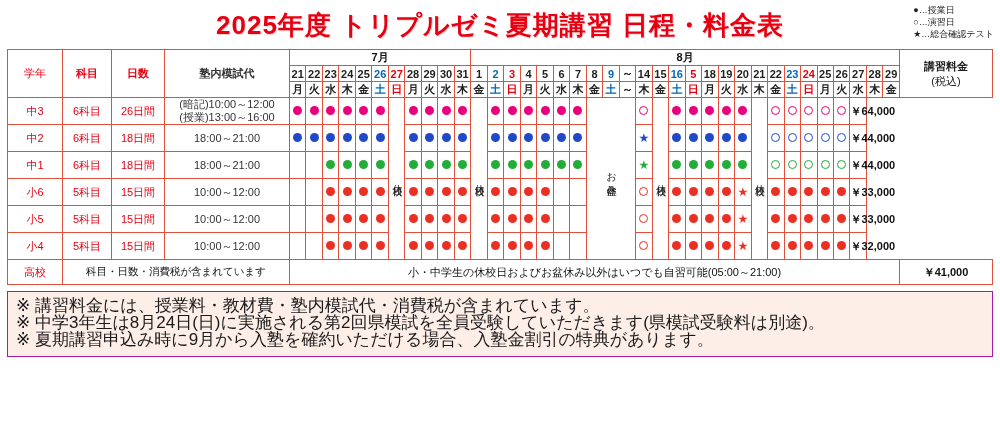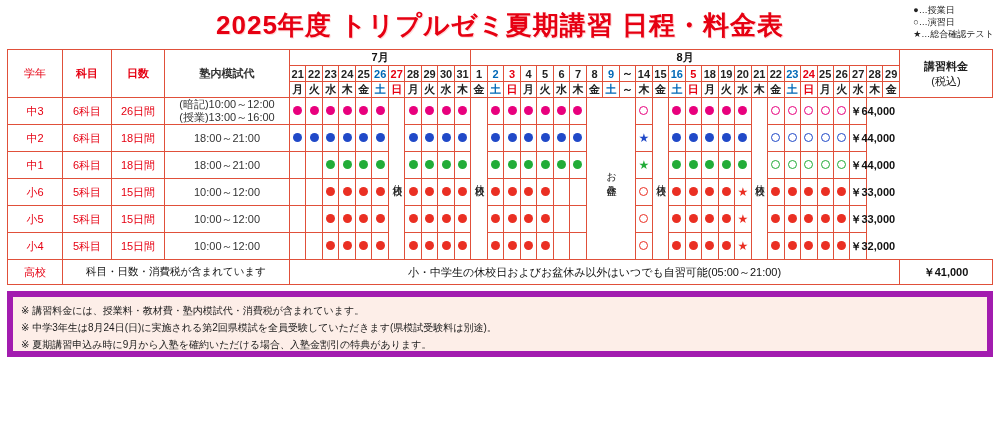--- a/index.html
+++ b/index.html
@@ -81,24 +81,24 @@
 
   .kyuko{background:#fff;}
   .obon{background:#fff;}
 
   .price{background:#fff;}
   .highrow td{height:24px;font-size:11px;}
 
   
   .notes{
     margin:6px 7px 0 7px;
-    border:6px solid #a21caf;
+    border:1px solid #a21caf;
     background:#fdeee8;
     padding:5px 8px 6px 8px;
-    font-size:10px;
+    font-size:17px;
     line-height:17px;
     color:#1a1a1a;
     height:66px;
     box-sizing:border-box;
   }
   .notes div{white-space:nowrap;}
 </style>
 </head>
 <body>
 

